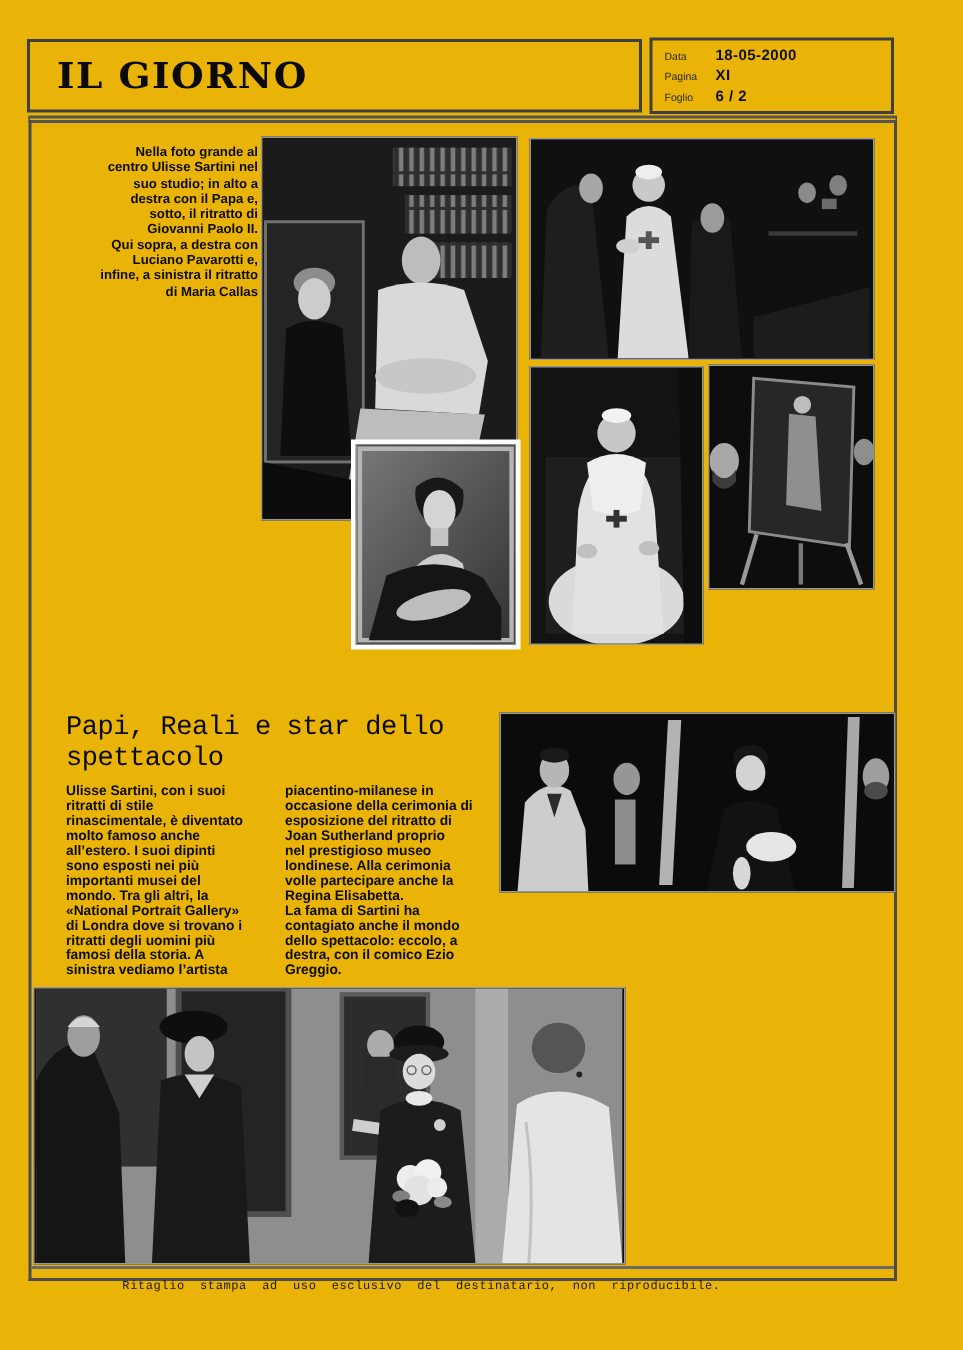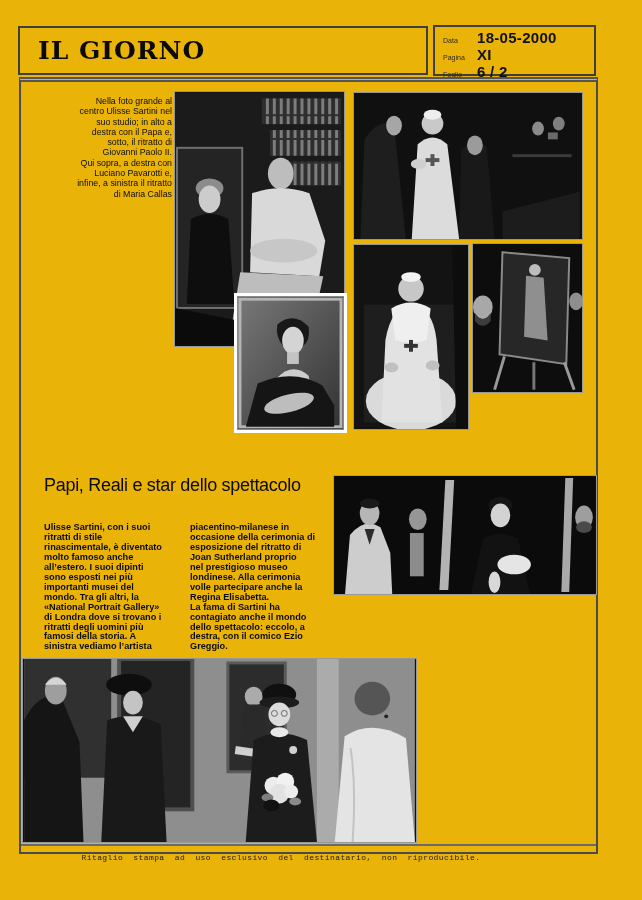--- a/index.html
+++ b/index.html
@@ -9,27 +9,27 @@
 
   
   .masthead-box{left:18px;top:26px;width:410px;height:49px;border:2px solid #3f3f3f;}
   .logo{position:absolute;left:18px;top:9px;font-family:"DejaVu Serif",serif;font-weight:bold;
         font-size:25px;letter-spacing:1px;color:#0a0a0a;transform:scaleY(.95);transform-origin:left top;
         white-space:nowrap;}
   .stamp-box{left:433px;top:25px;width:163px;height:51px;border:2px solid #3f3f3f;
              display:flex;flex-direction:column;justify-content:space-evenly;padding:2px 4px 2px 8px;}
   .srow{display:flex;align-items:baseline;}
   .slabel{width:34px;font-size:7px;color:#2a2a2a;}
-  .svalue{font-size:15px;font-weight:600;letter-spacing:.3px;color:#101010;}
+  .svalue{font-size:10px;font-weight:600;letter-spacing:.3px;color:#101010;}
 
   
   .main-box{left:19px;top:77px;width:579px;height:777px;border:2px solid #4b4b4b;border-top:5px double #555;}
 
   
-  .photo-caption{left:38px;top:96px;width:134px;text-align:right;font-weight:normal;
+  .photo-caption{left:38px;top:96px;width:134px;text-align:right;font-weight:bold;
                  font-size:8.8px;line-height:10.3px;white-space:pre-line;color:#0c0c0c;}
 
   
   .photo{position:absolute;background:#111;border:1px solid #979797;}
   .photo svg{display:block;width:100%;height:100%;}
   .ph-studio{left:174px;top:91px;width:171px;height:256px;}
   .ph-pope-meeting{left:353px;top:92px;width:230px;height:148px;}
   .ph-callas{left:237px;top:296px;width:107px;height:134px;outline:3px solid #fff;border:1px solid #8a8a8a;}
   .ph-pope-portrait{left:353px;top:244px;width:116px;height:186px;}
   .ph-pavarotti{left:472px;top:243px;width:111px;height:150px;}
@@ -40,21 +40,21 @@
   .kicker{left:47px;top:456px;width:253px;height:13px;display:flex;align-items:center;}
   .kbar{height:9px;background:
         repeating-linear-gradient(90deg,#8f8f8f 0 2px,#d6d6d6 2px 4px),
         repeating-linear-gradient(0deg,rgba(255,255,255,.5) 0 1px,rgba(0,0,0,.08) 1px 3px);}
   .kbar.left{width:52px;}
   .kbar.right{flex:1;}
   .ktext{font-size:12px;font-weight:bold;letter-spacing:1.3px;white-space:nowrap;
          margin:0 5px;color:#050505;}
 
   
-  .headline{left:44px;top:475px;width:290px;font-family:Liberation Sans, sans-serif;
+  .headline{left:44px;top:475px;width:290px;font-family:Liberation Mono, monospace;
             font-size:18px;line-height:21px;letter-spacing:-.3px;color:#0a0a0a;}
 
   
   .article-col{font-family:Liberation Sans, sans-serif;font-weight:bold;font-size:9.2px;
                line-height:9.95px;white-space:pre-line;color:#0d0d0d;}
   .col1{left:44px;top:523px;width:134px;}
   .col2{left:190px;top:523px;width:147px;}
 
   
   .footer-strip{left:21px;top:844px;width:575px;height:9px;border-top:2px solid #6a6a6a;

